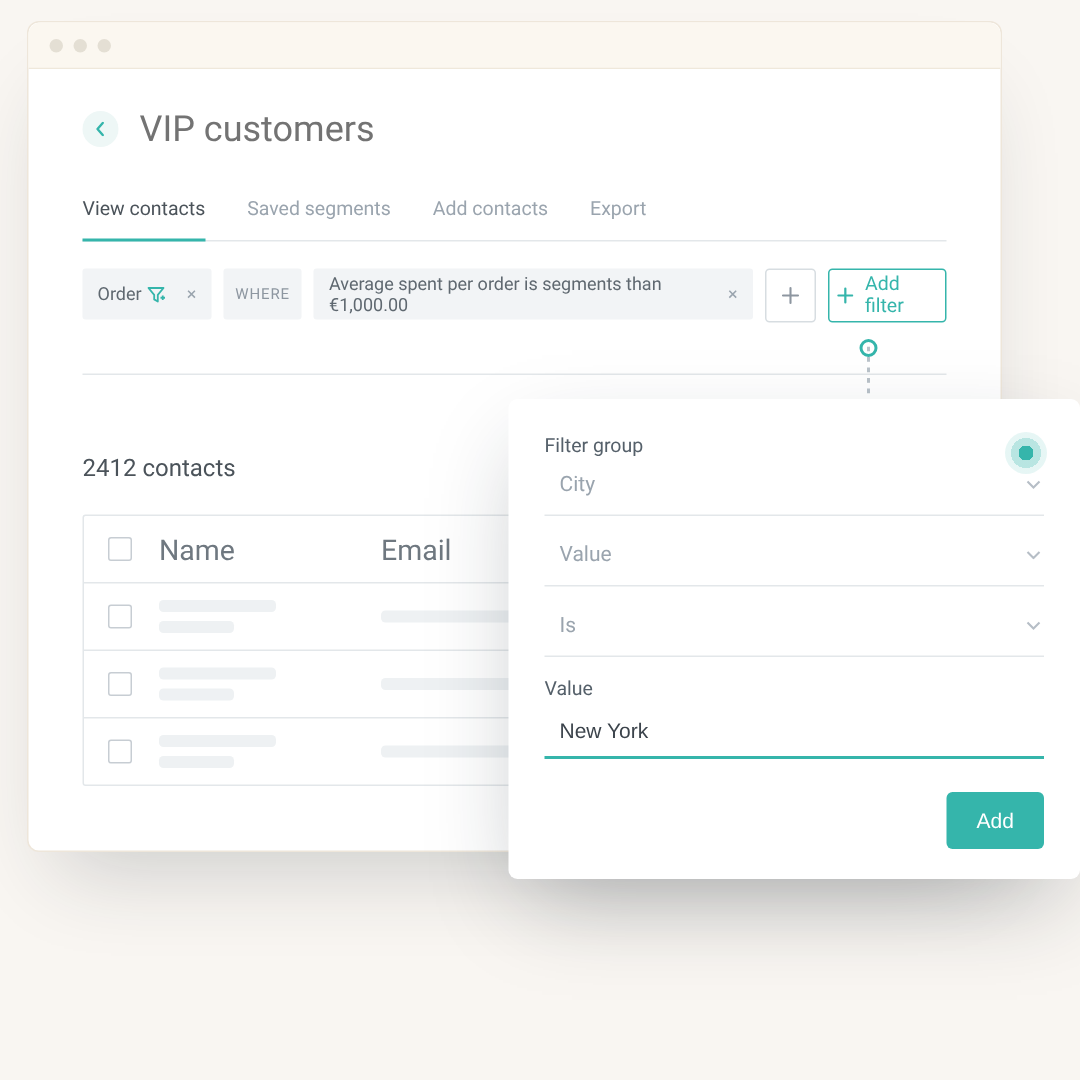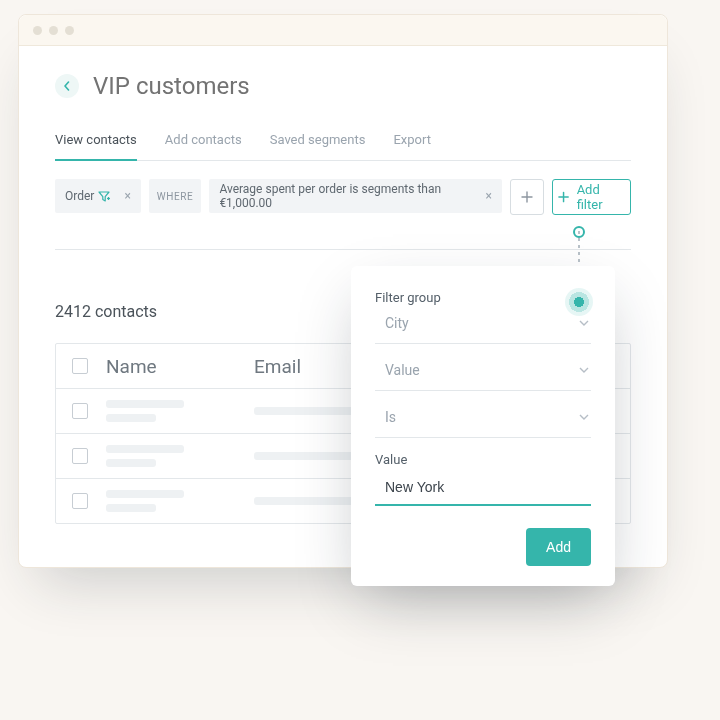--- a/index.html
+++ b/index.html
@@ -62,21 +62,21 @@
   .col-name{width:130px;}
   .col-email{flex:1;}
   .sk{height:8px;background:#eef1f3;border-radius:3px;}
   .sk.a{width:78px;margin-bottom:6px;}
   .sk.b{width:50px;}
   .sk.c{width:120px;}
   .cell{display:flex;flex-direction:column;justify-content:center;}
 
   
   .popover{
-    position:absolute;left:351px;top:266px;width:264px;
+    position:absolute;left:339px;top:266px;width:381px;
     background:#fff;border-radius:6px;box-shadow:0 24px 60px -12px rgba(25,35,45,.28);
     padding:24px 24px 20px 24px;box-sizing:border-box;
   }
   .pulse{
     position:absolute;right:22px;top:22px;width:28px;height:28px;border-radius:50%;
     background:radial-gradient(circle,var(--accent) 0 5px,rgba(53,181,171,.35) 5px 10px,rgba(53,181,171,.12) 10px 16px,transparent 16px);
   }
   .connector{
     position:absolute;left:578px;top:231px;width:2px;height:48px;
     background-image:linear-gradient(to bottom,#b9c2c9 50%,transparent 50%);
@@ -120,22 +120,22 @@
         <div class="back">
           <svg width="10" height="10" viewBox="0 0 10 10">
               <path d="M6.5 1 3 5l3.5 4" fill="none" stroke="#35b5ab" stroke-width="1.6" stroke-linecap="round" stroke-linejoin="round"></path>
             </svg>
         </div>
         <h1>VIP customers</h1>
       </div>
 
       <div class="tabs">
         <div class="tab active">View contacts</div>
+        <div class="tab">Saved segments</div>
         <div class="tab">Add contacts</div>
-        <div class="tab">Saved segments</div>
         <div class="tab">Export</div>
       </div>
 
       <div class="filterbar">
         <div class="chip">
           <span>Order</span>
           <span class="funnel">
             <svg width="12" height="11" viewBox="0 0 12 11">
                 <path d="M1 1h10L7.2 5.6V10L4.8 8.6V5.6z" fill="none" stroke="#35b5ab" stroke-width="1.2" stroke-linejoin="round"></path>
                 <line x1="9" y1="7.5" x2="12" y2="7.5" stroke="#35b5ab" stroke-width="1.2"></line>

